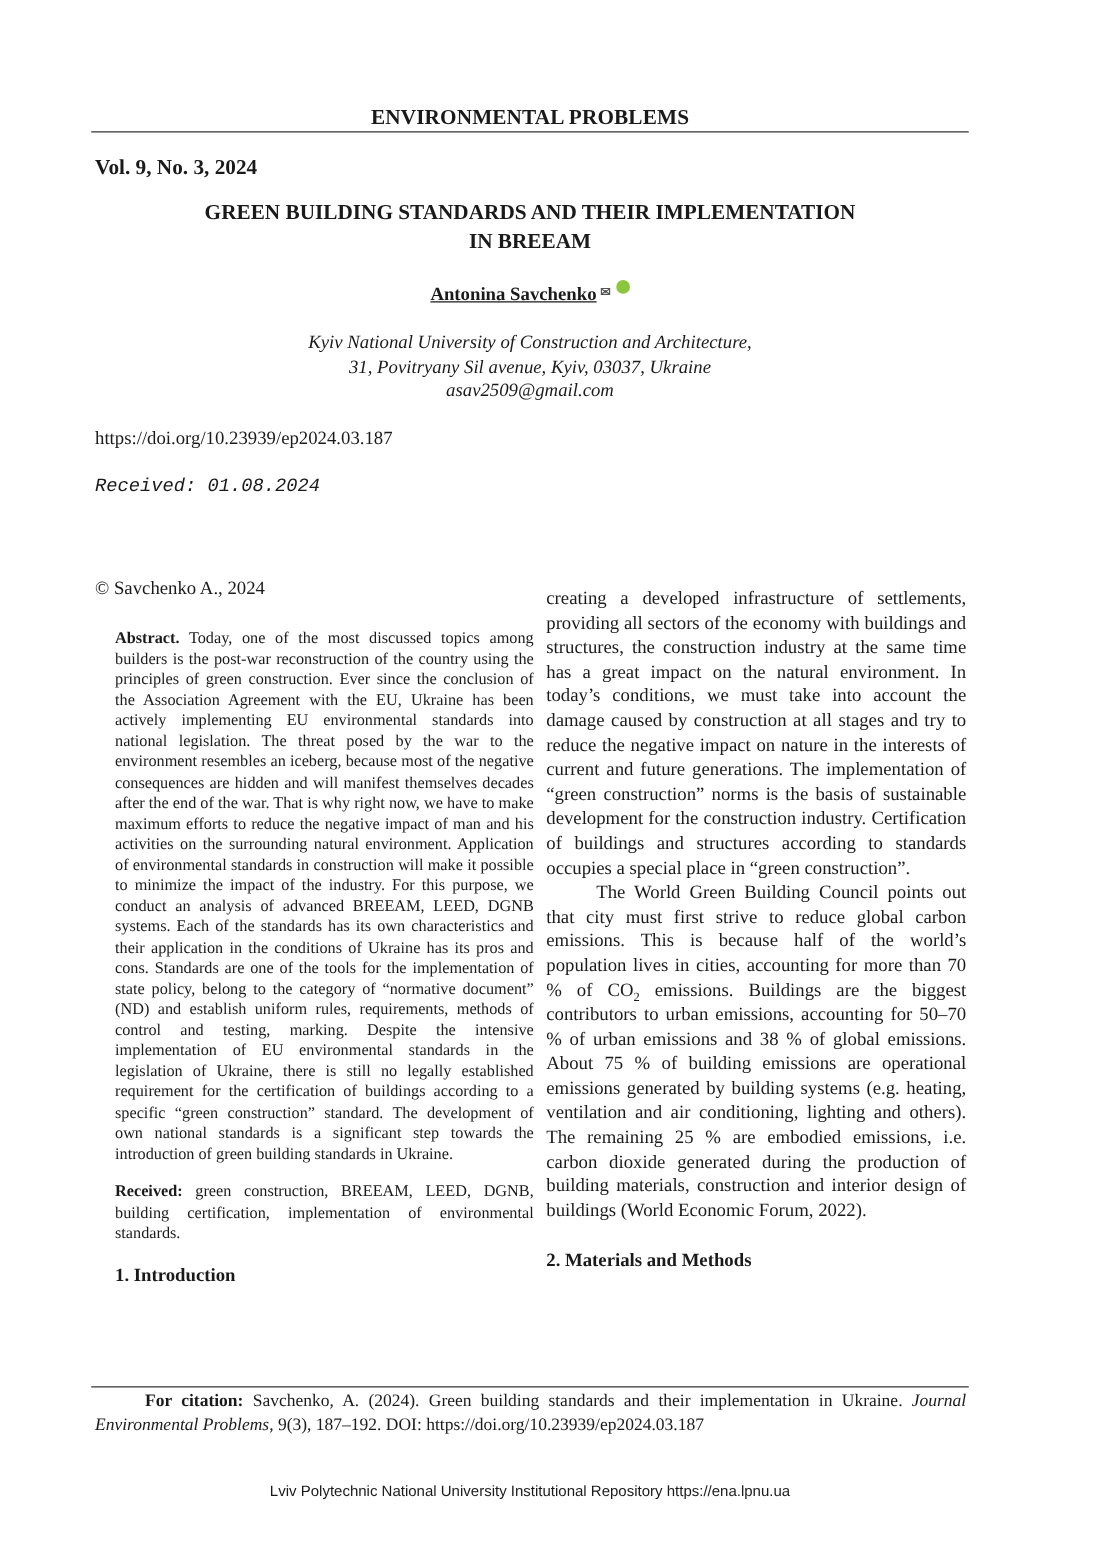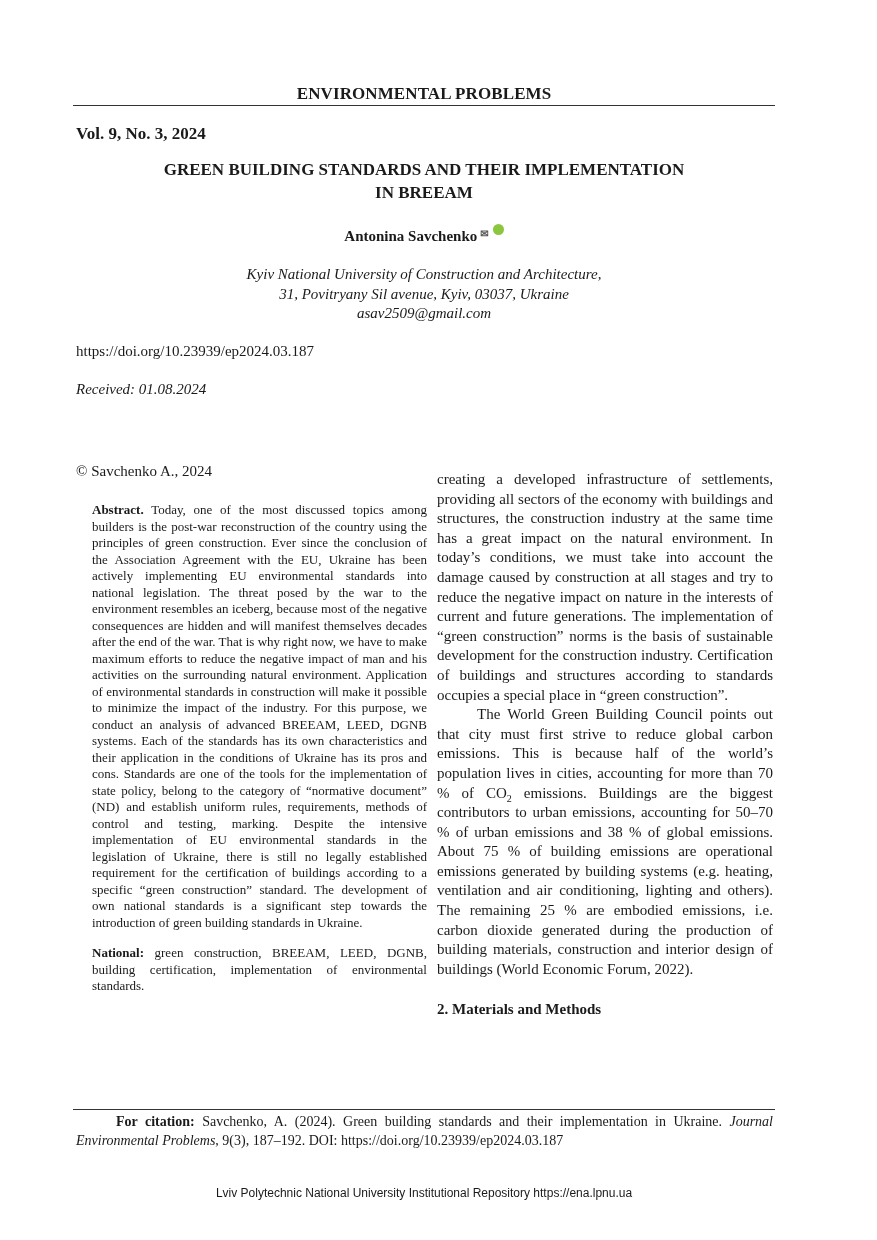--- a/index.html
+++ b/index.html
@@ -1,27 +1,27 @@
 <!DOCTYPE html>
 <html><head>
 <meta charset="utf-8">
 <style>
   html, body { margin: 0; padding: 0; background: #ffffff; }
   body { width: 877px; height: 1240px; position: relative; font-family: "Liberation Serif", "DejaVu Serif", serif; color: #1a1a1a; overflow: hidden; }
   .journal-header { position: absolute; left: 73px; top: 84px; width: 702px; text-align: center; font-weight: bold; font-size: 17px; letter-spacing: 0.1px; }
   .header-rule { position: absolute; left: 73px; top: 105px; width: 702px; height: 0; border-top: 1px solid #333; }
   .volume { position: absolute; left: 76px; top: 124px; font-weight: bold; font-size: 17px; }
   .title { position: absolute; left: 73px; top: 158px; width: 702px; text-align: center; font-weight: bold; font-size: 17px; line-height: 23px; }
-  .author { position: absolute; left: 73px; top: 228px; width: 702px; text-align: center; font-weight: bold; font-size: 15px; }
+  .author { position: absolute; left: 73px; top: 228px; width: 702px; text-align: center; font-weight: bold; font-size: 15px; text-decoration: underline; }
   .env-icon { display: inline-block; font-size: 10px; color: #555; vertical-align: top; margin-left: 3px; }
   .orcid-icon { display: inline-block; width: 11px; height: 11px; border-radius: 50%; background: #8cc63f; vertical-align: top; margin-left: 4px; margin-top: -4px; }
   .affil { position: absolute; left: 73px; top: 265px; width: 702px; text-align: center; font-style: italic; font-size: 15px; line-height: 19.5px; }
   .meta-line { position: absolute; left: 76px; font-size: 15px; }
   .doi { top: 343px; }
-  .received { top: 381px; font-style: italic; }
+  .received { top: 381px; font-style: italic; font-family: Liberation Mono, monospace; }
   .copyright { top: 419px; margin-top: 44px; }
   .col { position: absolute; text-align: justify; }
   .col-left { left: 92px; top: 458px; width: 335px; margin-top: 44px; }
   .col-right { left: 437px; top: 458px; width: 336px; }
   .abstract { font-size: 13px; line-height: 16.5px; margin: 0; }
   .keywords { font-size: 13px; line-height: 16.5px; margin: 14px 0 0 0; }
   .section-heading { font-weight: bold; font-size: 15px; margin: 18px 0 0 0; }
   .body-text { font-size: 15px; line-height: 19.6px; margin: 0; }
   .indent { text-indent: 40px; }
   .intro-para { margin-top: 22px; }
@@ -57,21 +57,22 @@
   <div>31, Povitryany Sil avenue, Kyiv, 03037, Ukraine</div>
   <div>asav2509@gmail.com</div>
 </div>
 
 <div class="meta-line doi">https://doi.org/10.23939/ep2024.03.187</div>
 <div class="meta-line received">Received: 01.08.2024</div>
 <div class="meta-line copyright">© Savchenko A., 2024</div>
 
 <div class="col col-left">
   <p class="abstract"><b>Abstract.</b><span> Today, one of the most discussed topics among builders is the post-war reconstruction of the country using the principles of green construction. Ever since the conclusion of the Association Agreement with the EU, Ukraine has been actively implementing EU environmental standards into national legislation. The threat posed by the war to the environment resembles an iceberg, because most of the negative consequences are hidden and will manifest themselves decades after the end of the war. That is why right now, we have to make maximum efforts to reduce the negative impact of man and his activities on the surrounding natural environment. Application of environmental standards in construction will make it possible to minimize the impact of the industry. For this purpose, we conduct an analysis of advanced BREEAM, LEED, DGNB systems. Each of the standards has its own characteristics and their application in the conditions of Ukraine has its pros and cons. Standards are one of the tools for the implementation of state policy, belong to the category of “normative document” (ND) and establish uniform rules, requirements, methods of control and testing, marking. Despite the intensive implementation of EU environmental standards in the legislation of Ukraine, there is still no legally established requirement for the certification of buildings according to a specific “green construction” standard. The development of own national standards is a significant step towards the introduction of green building standards in Ukraine.</span></p>
-  <p class="keywords"><b>National:</b><span> green construction, BREEAM, LEED, DGNB, building certification, implementation of environmental standards.</span></p>
+  <p class="keywords"><b>Received:</b><span> green construction, BREEAM, LEED, DGNB, building certification, implementation of environmental standards.</span></p>
+  <div class="section-heading">1. Introduction</div>
 </div>
 
 <div class="col col-right">
   <p class="body-text r-para1">creating a developed infrastructure of settlements, providing all sectors of the economy with buildings and structures, the construction industry at the same time has a great impact on the natural environment. In today’s conditions, we must take into account the damage caused by construction at all stages and try to reduce the negative impact on nature in the interests of current and future generations. The implementation of “green construction” norms is the basis of sustainable development for the construction industry. Certification of buildings and structures according to standards occupies a special place in “green construction”.</p>
   <p class="body-text indent r-para2"><span>The World Green Building Council points out that city must first strive to reduce global carbon emissions. This is because half of the world’s population lives in cities, accounting for more than 70 % of CO</span><sub>2</sub><span> emissions. Buildings are the biggest contributors to urban emissions, accounting for 50–70 % of urban emissions and 38 % of global emissions. About 75 % of building emissions are operational emissions generated by building systems (e.g. heating, ventilation and air conditioning, lighting and others). The remaining 25 % are embodied emissions, i.e. carbon dioxide generated during the production of building materials, construction and interior design of buildings (World Economic Forum, 2022).</span></p>
   <div class="section2-heading">2. Materials and Methods</div>
 </div>
 
 <div class="footer-rule"></div>
 <div class="citation">

